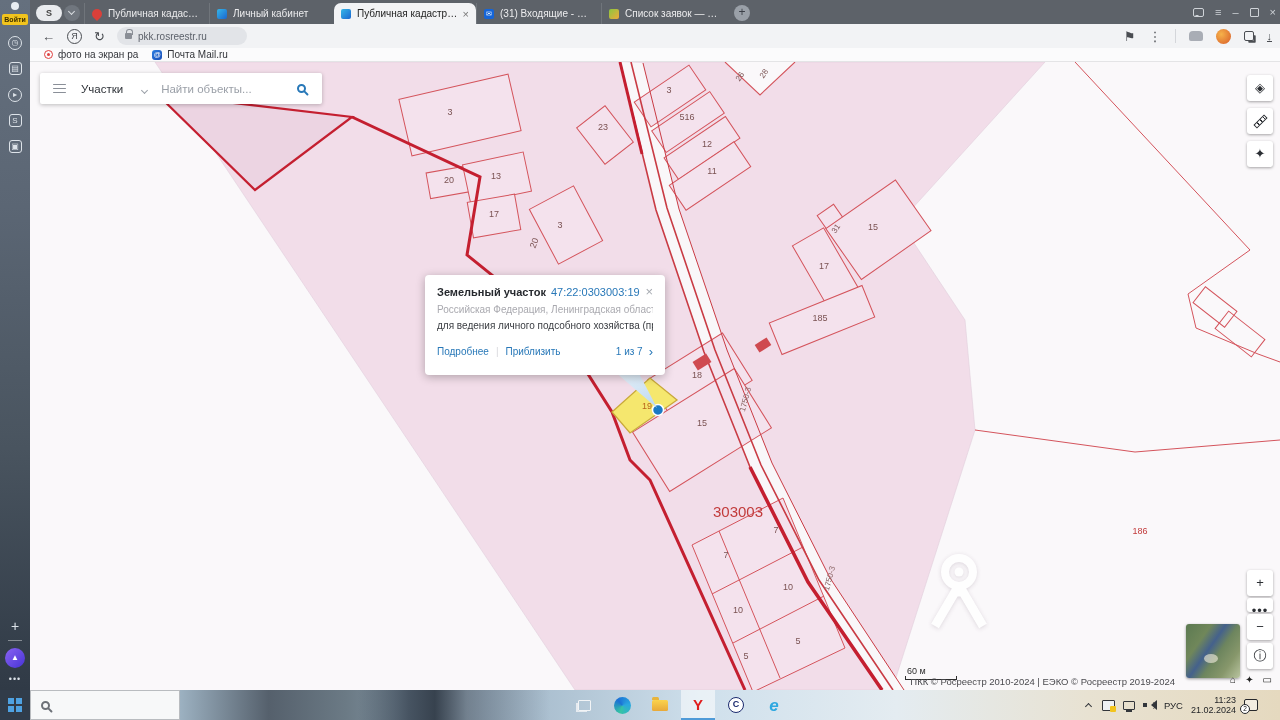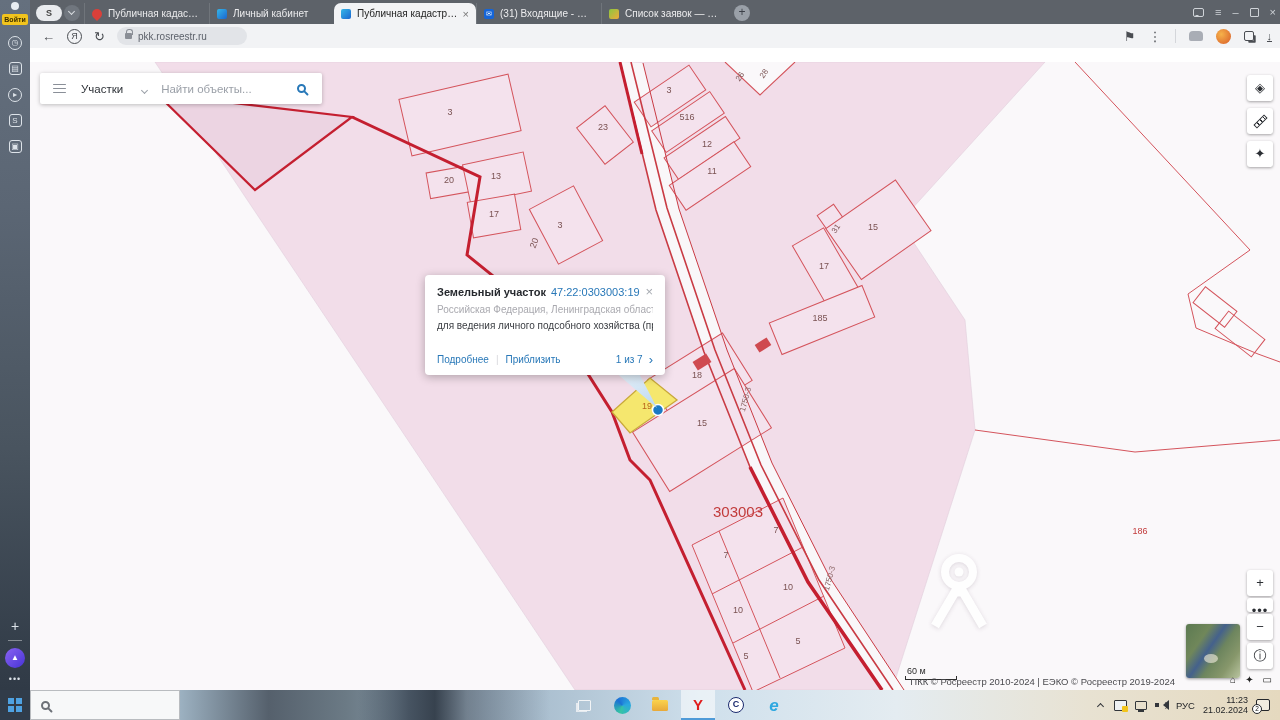--- a/index.html
+++ b/index.html
@@ -82,21 +82,21 @@
   #popup { position:absolute; left:395px; top:213px; width:240px; min-height:100px; background:#fff; border-radius:4px;
     box-shadow:0 2px 10px rgba(0,0,0,.28); padding:11px 12px 10px; z-index:9; }
   #popup-beak { position:absolute; left:585px; top:312px; width:42px; height:34px; z-index:8;
     background:linear-gradient(160deg,#e8f2fb,#bcd8ef); clip-path:polygon(6% 0, 58% 0, 100% 100%); }
   .pop-row1 { display:flex; align-items:baseline;text-align:right; }
   #pop-type { font-size:11px; font-weight:bold; color:#26292e; white-space:nowrap; }
   #pop-num { font-size:11px; color:#2878b8; margin-left:5px; white-space:nowrap; }
   #pop-close { margin-left:auto; color:#a7abb2; font-size:13px; line-height:10px; }
   #pop-addr { margin-top:6px; font-size:10px; color:#a9a9af; white-space:nowrap; overflow:hidden; }
   #pop-usage { margin-top:5px; font-size:10px; color:#3a3d42; white-space:nowrap; overflow:hidden; }
-  .pop-footer { margin-top:23px; display:flex; align-items:center; font-size:10px; }
+  .pop-footer { margin-top:15px; display:flex; align-items:center; font-size:10px; }
   .pop-link { color:#2878b8; }
   .pop-sep { color:#d8d8dc; margin:0 7px; }
   .pop-pager { margin-left:auto; color:#2878b8; display:flex; align-items:center; }
   .pop-next { margin-left:6px; font-size:13px; line-height:9px; }
 
   
   #watermark { position:absolute; left:895px; top:486px; display:flex; align-items:flex-end; z-index:5; pointer-events:none; }
   #wm-text { font-size:58px; font-weight:bold; color:#ffffff; letter-spacing:2px; line-height:60px;
     text-shadow:0 1px 3px rgba(170,155,170,.45); margin-left:10px; }
   #wm-pin { opacity:.92; filter:drop-shadow(0 1px 2px rgba(170,155,170,.4)); }
@@ -135,21 +135,21 @@
     background:linear-gradient(90deg,transparent 0,rgba(70,82,94,.0) 40%,rgba(60,72,86,.85) 56%,rgba(46,56,68,.9) 64%,rgba(90,100,112,.6) 74%,transparent 100%); }
   .tb-app { position:absolute; top:0; width:34px; height:30px; display:flex; align-items:center; justify-content:center; }
   .tb-app.active { background:rgba(255,255,255,.55); border-bottom:2px solid #4f9bd8; }
   .tv-ic { width:13px; height:11px; border:1.4px solid #f2f4f6; border-radius:1px; box-shadow:-3px 2px 0 -1px rgba(242,244,246,.8); }
   .edge-ic { width:17px; height:17px; border-radius:50%; background:conic-gradient(from 200deg,#36c4a3,#1b70d5,#2aa7e0,#36c4a3); }
   .folder-ic { width:16px; height:11px; background:linear-gradient(180deg,#fbd34d,#e8a93a); border-radius:1.5px; position:relative; }
   .folder-ic::before { content:""; position:absolute; left:0; top:-2.5px; width:7px; height:3px; background:#e8b43c; border-radius:1.5px 1.5px 0 0; }
   .y-ic { color:#e01e1e; font-weight:bold; font-size:15px; }
   .c-ic { width:16px; height:16px; border-radius:50%; background:#fff; border:1.6px solid #1b2a6e; color:#1b2a6e; font-size:9px; font-weight:bold; text-align:center; line-height:13px; }
   .ie-ic { color:#2fa8e0; font-size:17px; font-style:italic; font-weight:bold; line-height:17px; }
-  #tray { position:absolute; right:4px; top:0; height:30px; display:flex; align-items:center; gap:8px; padding-right:6px; }
+  #tray { position:absolute; right:16px; top:0; height:30px; display:flex; align-items:center; gap:8px; padding-right:6px; }
   .tray-chev { position:relative; width:10px; height:8px; }
   .tray-chev .chev { border-color:#33363b; left:2px; top:3px; transform:rotate(-135deg); }
   .tray-ic1 { width:13px; height:11px; border:1.3px solid #33363b; border-radius:1px; position:relative; background:#eef1f4; }
   .tray-ic1::after { content:""; position:absolute; right:-2px; bottom:-2px; width:6px; height:6px; background:#f2c41d; border-radius:1px; }
   .tray-net { width:12px; height:9px; border:1.3px solid #33363b; border-radius:1px; position:relative; }
   .tray-net::after { content:""; position:absolute; left:2px; bottom:-3px; width:6px; height:1.5px; background:#33363b; }
   .tray-vol { position:relative; width:13px; height:10px; }
   .tray-vol::before { content:""; position:absolute; left:0; top:3px; width:4px; height:4px; background:#33363b; }
   .tray-vol::after { content:""; position:absolute; left:3px; top:0; border:5px solid transparent; border-right:6px solid #33363b; }
   .vol-wave { position:absolute; left:10px; top:0; font-size:8px; color:#33363b; }
@@ -225,20 +225,30 @@
       <span class="tb-ic" style="margin:0">⚑</span>
       <span class="tb-ic" style="margin:0">⋮</span>
       <span style="width:1px;height:14px;background:#d4d6da"></span>
       <span class="ext-blob"></span>
       <span class="avatar"></span>
       <span class="tabs-panel-ic"></span>
       <span class="dl-ic">↓</span>
     </div>
   </div>
 
+  <div id="bookmarks">
+    <div class="bm">
+      <span class="bm-ic-cam"></span>
+      <span>фото на экран ра</span>
+    </div>
+    <div class="bm">
+      <span class="bm-ic-mail">@</span>
+      <span>Почта Mail.ru</span>
+    </div>
+  </div>
 
   <div id="map-wrap">
     <svg id="map-svg" width="1250" height="628" viewBox="0 0 1250 628">
 
       <polygon points="125,0 1015,0 870,160 935,258 945,368 862,628 545,628" fill="#f2dde9" stroke="#e0cfdb" stroke-width="0.6"></polygon>
 
       <polygon points="590,0 626,148 674,290 720,405 778,520 852,628 874,628 800,516 742,401 697,288 649,147 613,1" fill="#faf8fa" opacity="0.92"></polygon>
 
       <polygon points="695,0 765,0 730,33" fill="#faf8fa"></polygon>
       <polyline points="695,0 730,33 765,0" fill="none" stroke="#d4545c" stroke-width="1.1"></polyline>

